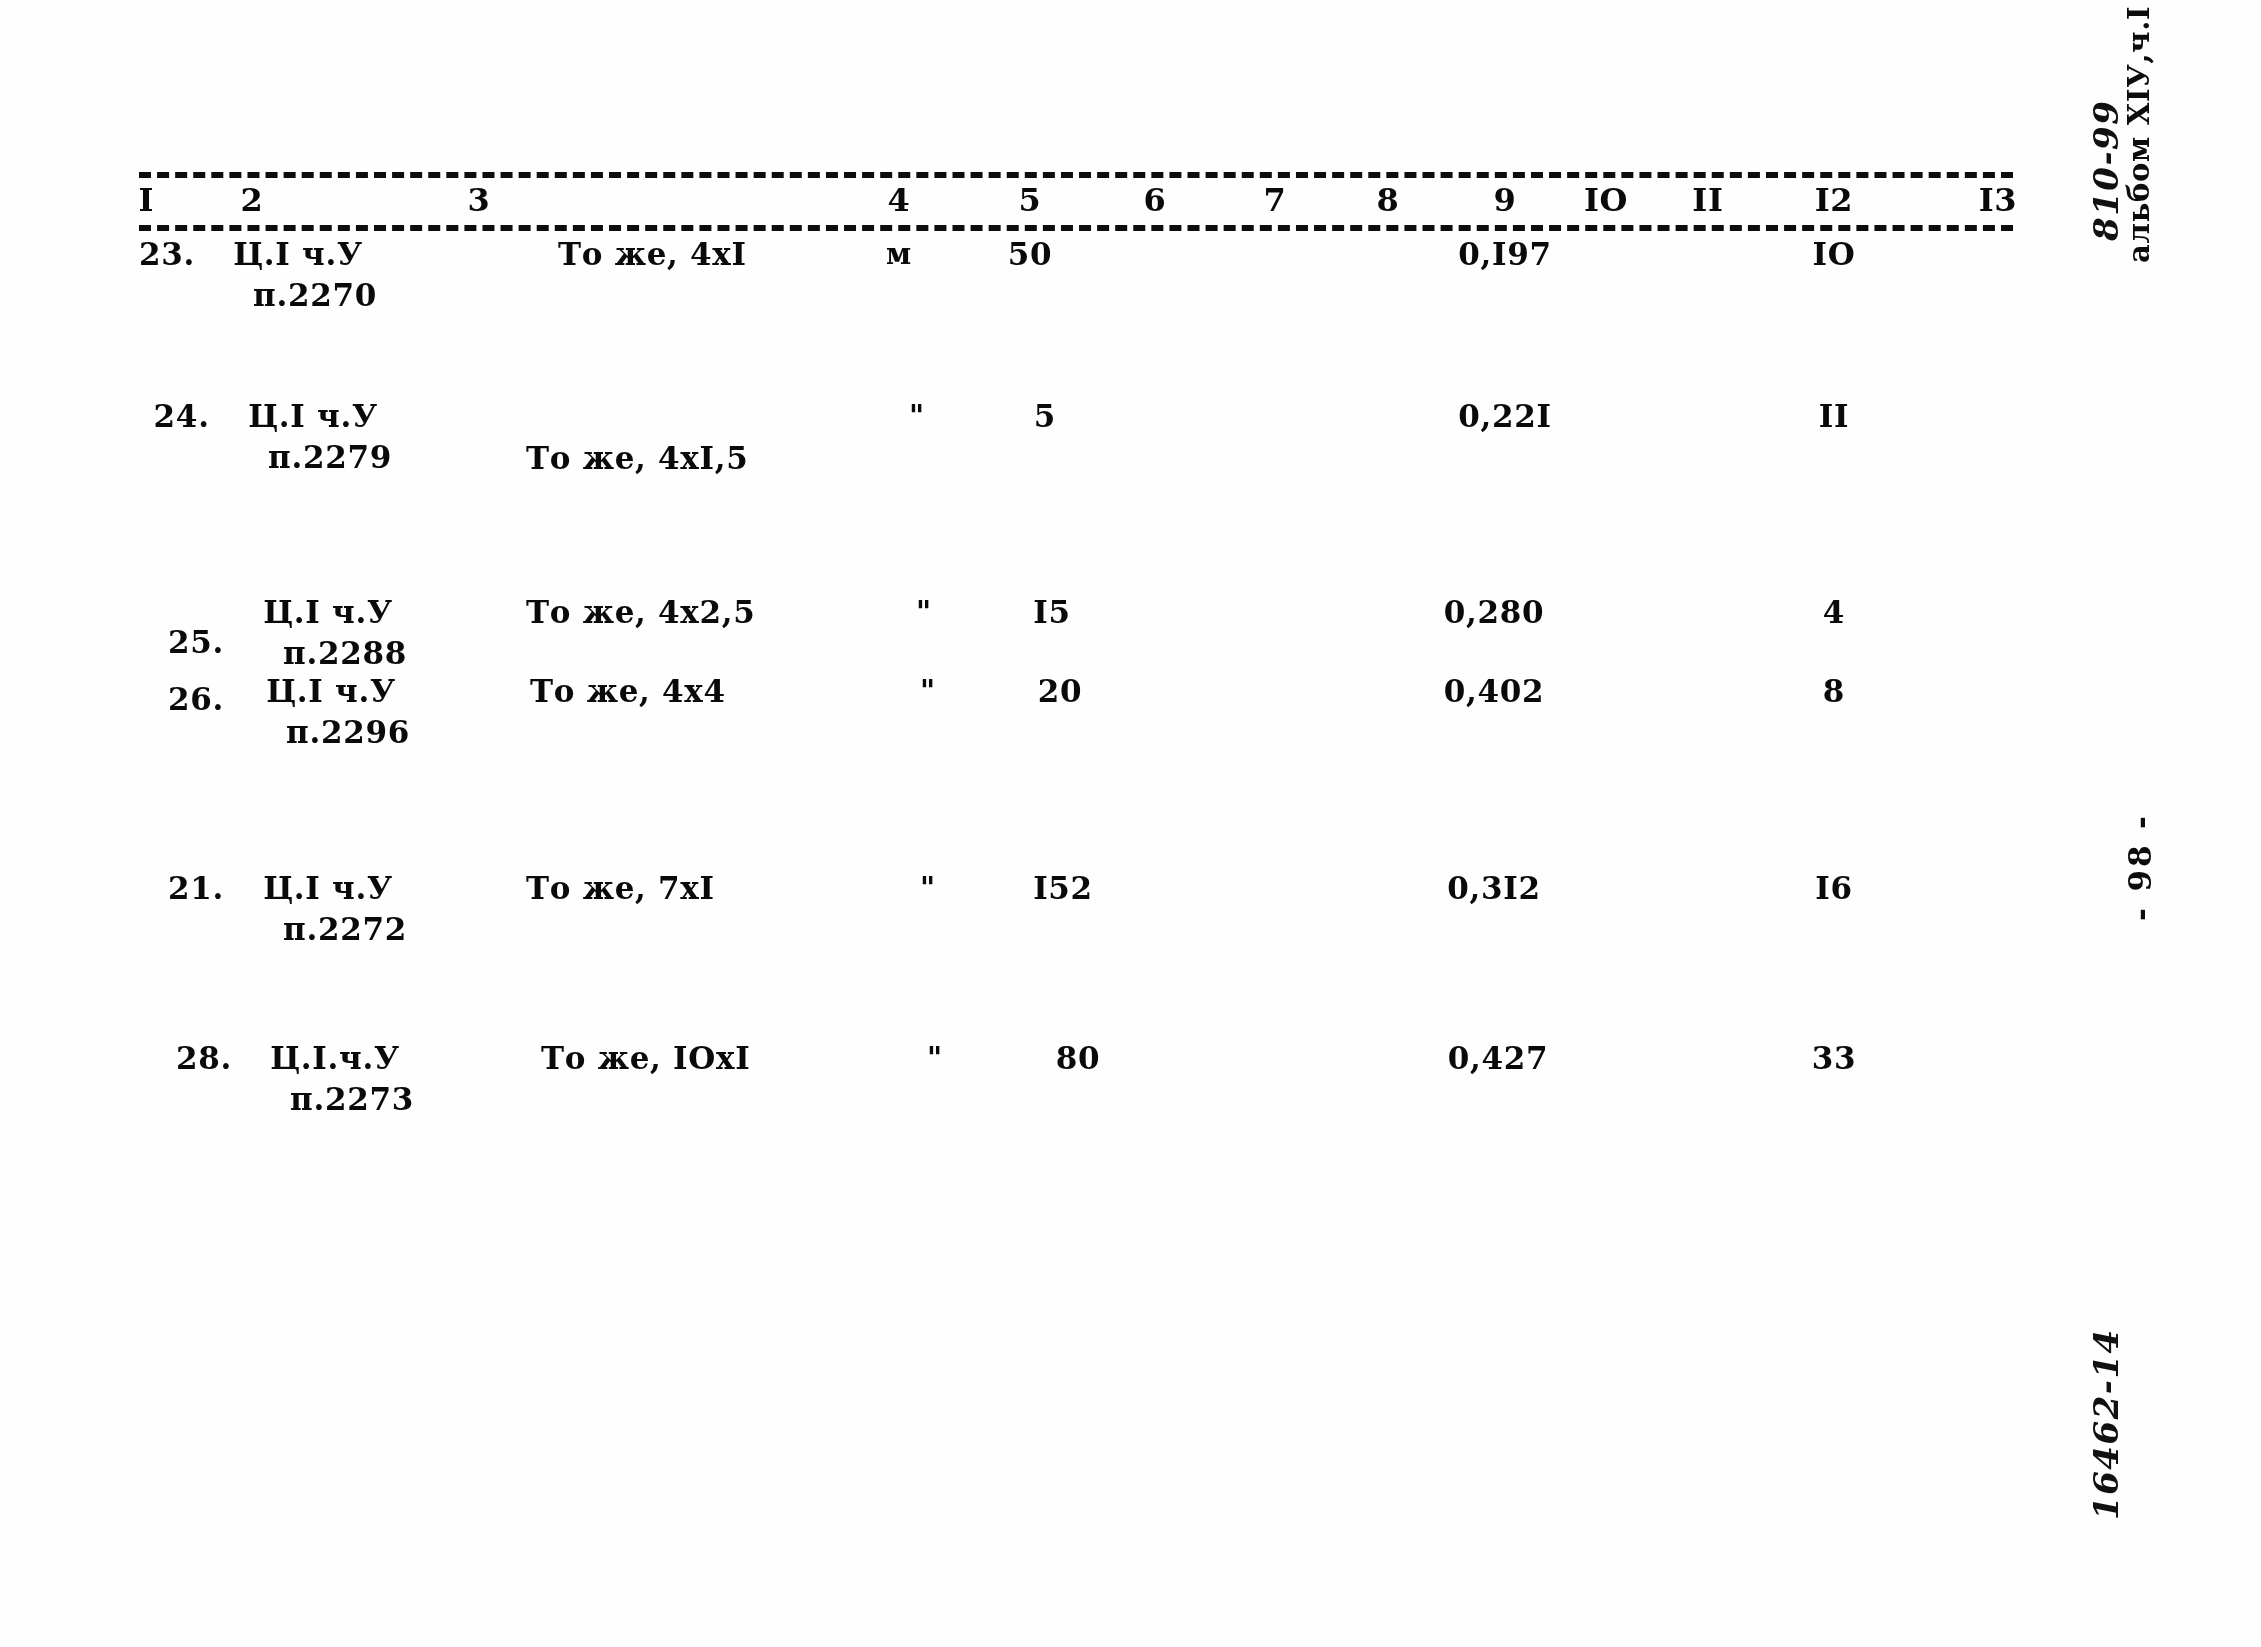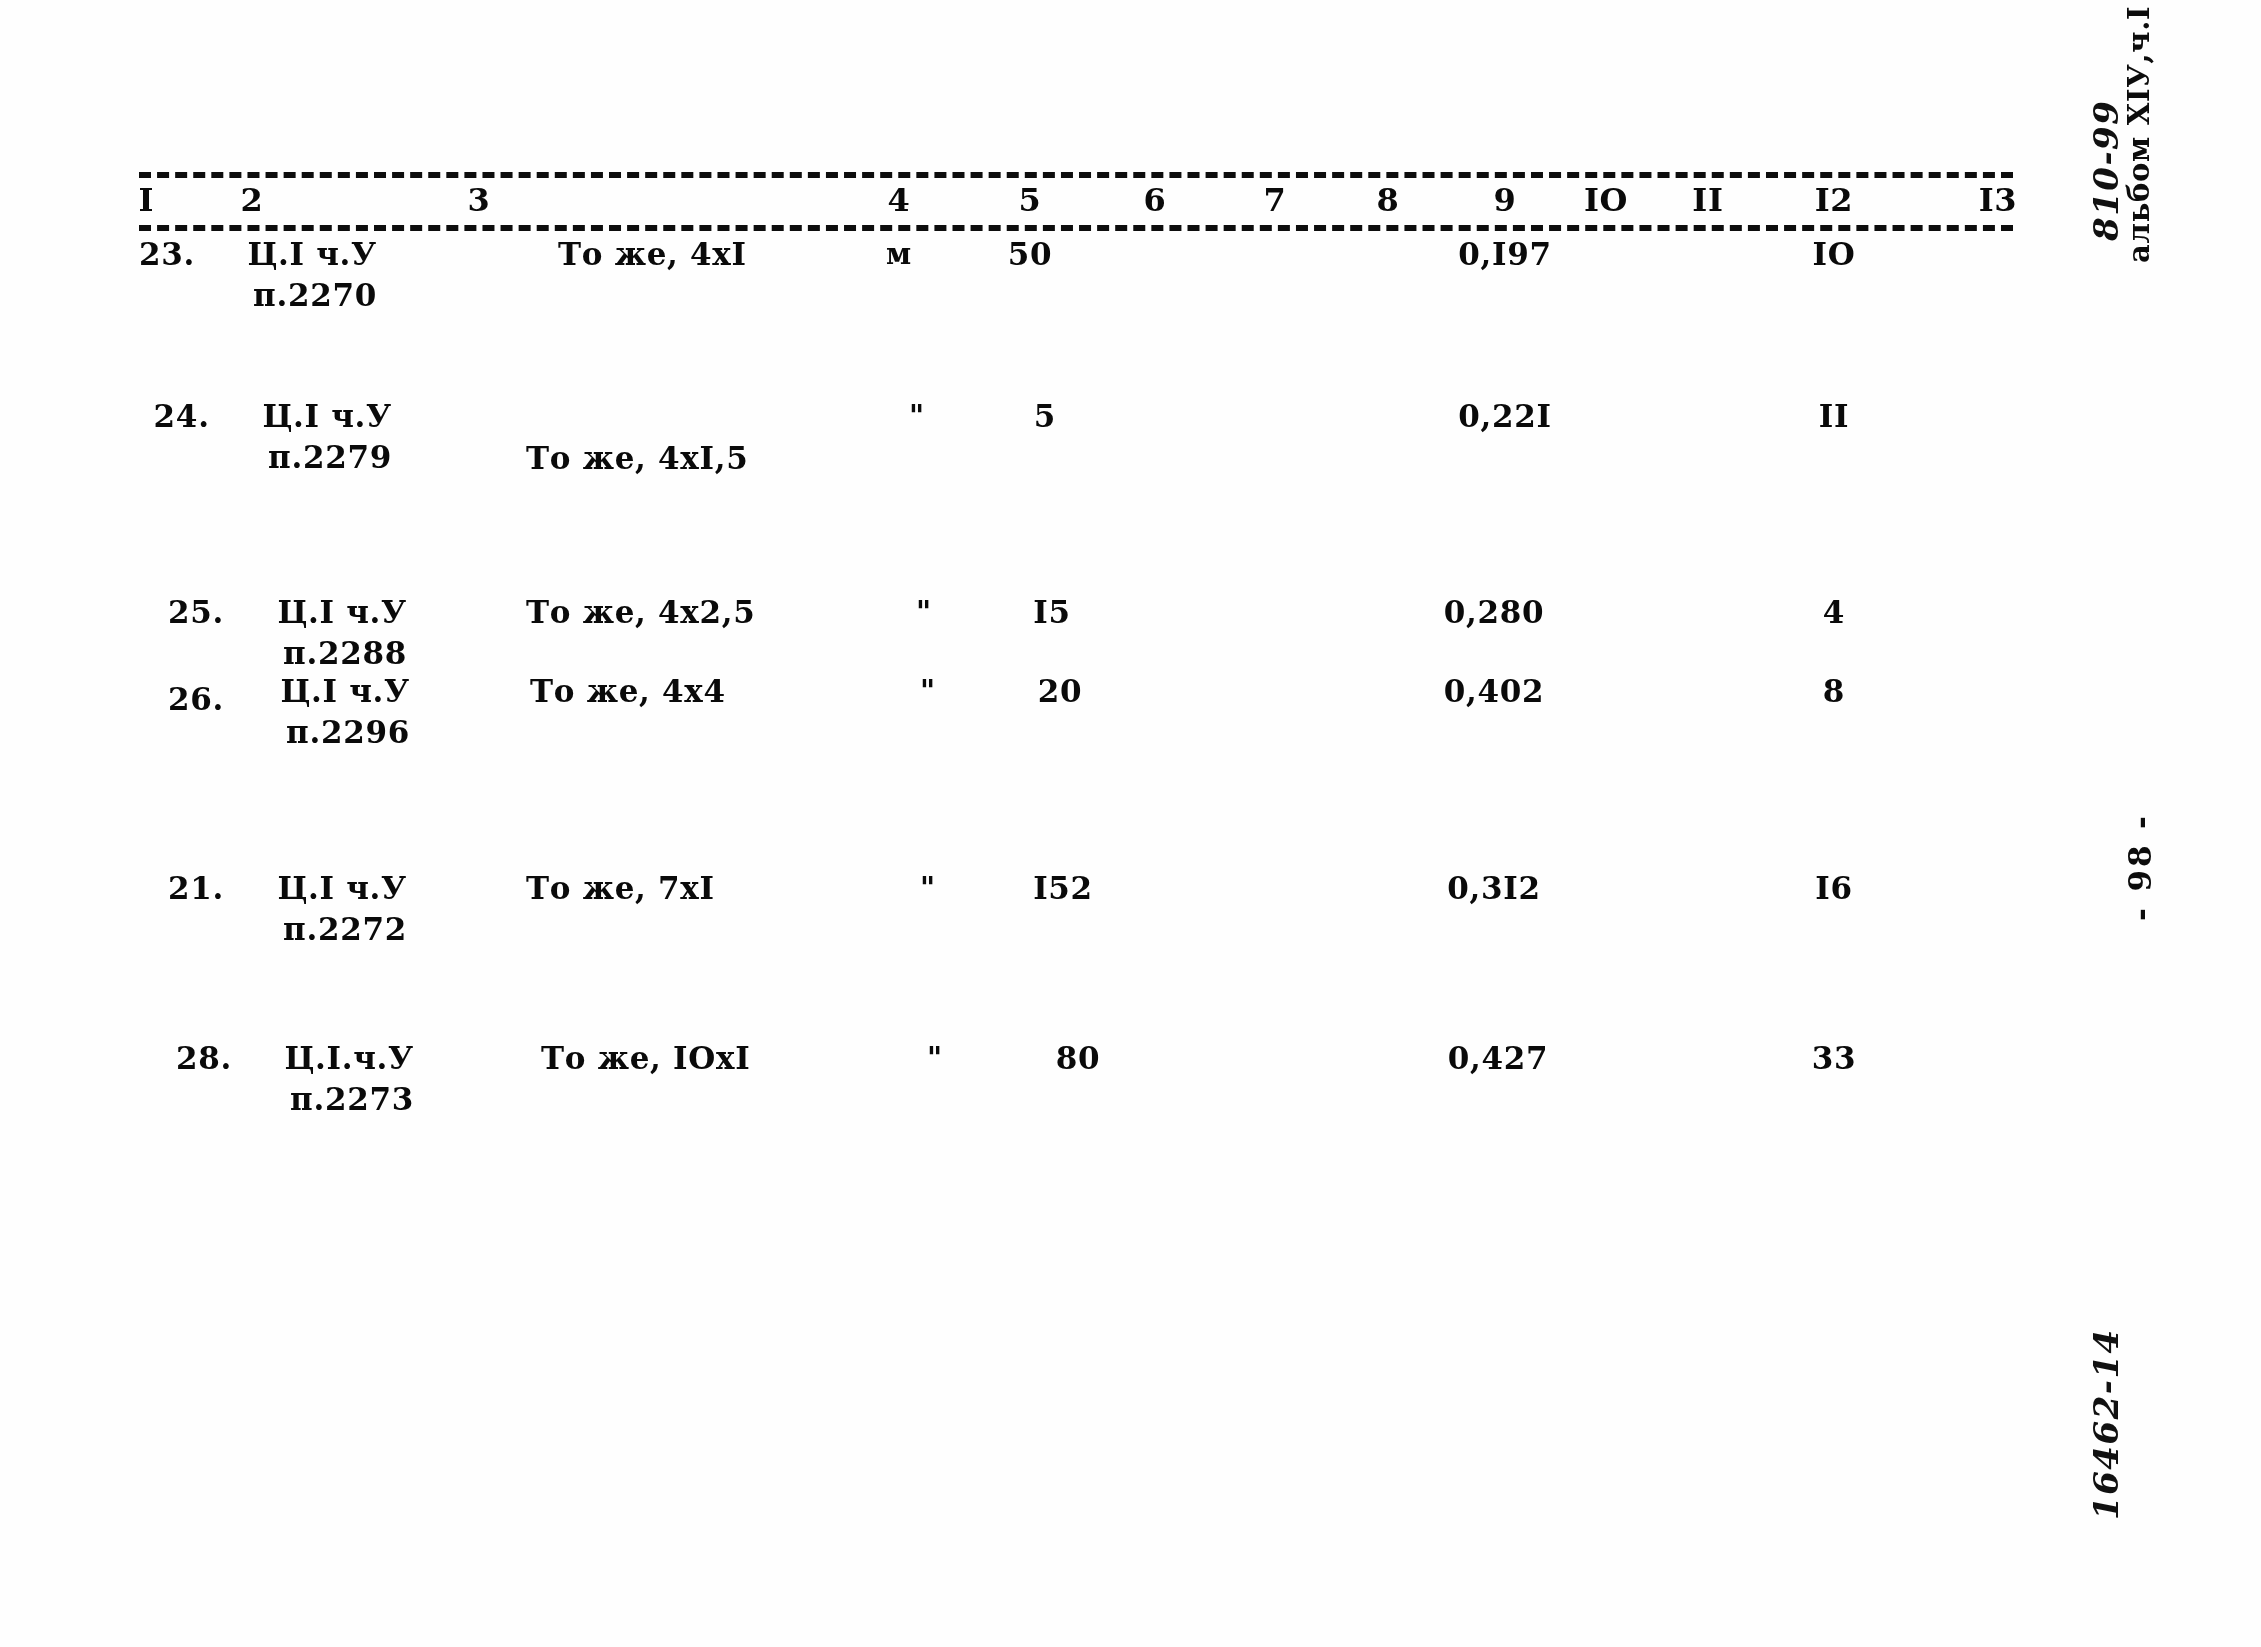--- a/index.html
+++ b/index.html
@@ -64,21 +64,21 @@
   .data-row {
     position: relative;
     height: 0;
   }
   .cell {
     position: absolute;
     font-size: 31px;
     line-height: 38px;
     top: 0;
   }
-  .cell.c-left   { text-align: right; transform: none; }
+  .cell.c-left   { text-align: center; transform: none; }
   .cell.c-center { text-align: center; transform: translateX(-50%); }
 
   .cell .line2 {
     display: block;
     margin-left: 34px;
     margin-top: 2.9px;
   }
 
   .ditto { font-size: 29px; }
 
@@ -171,21 +171,21 @@
         <span class="tw cell c-left" style="left:14.6px;">24.</span>
         <span class="tw cell c-left" style="left:95px;"><span>Ц.I ч.У</span><span class="line2">п.2279</span></span>
         <span class="tw cell c-left" style="left:387px;margin-top:42px;">То же, 4xI,5</span>
         <span class="tw cell c-center ditto" style="left:778px;">"</span>
         <span class="tw cell c-center" style="left:906px;">5</span>
         <span class="tw cell c-center" style="left:1366px;">0,22I</span>
         <span class="tw cell c-center" style="left:1695px;">II</span>
       </div>
 
       <div class="data-row" style="top:358px;">
-        <span class="tw cell c-left" style="left:29px;">25.</span>
+        <span class="tw cell c-left" style="left:29px;margin-top:30px;">25.</span>
         <span class="tw cell c-left" style="left:110px;"><span>Ц.I ч.У</span><span class="line2">п.2288</span></span>
         <span class="tw cell c-left" style="left:387px;">То же, 4x2,5</span>
         <span class="tw cell c-center ditto" style="left:785px;">"</span>
         <span class="tw cell c-center" style="left:913px;">I5</span>
         <span class="tw cell c-center" style="left:1355px;">0,280</span>
         <span class="tw cell c-center" style="left:1695px;">4</span>
       </div>
 
       <div class="data-row" style="top:437px;">
         <span class="tw cell c-left" style="left:29px;margin-top:8px;">26.</span>

